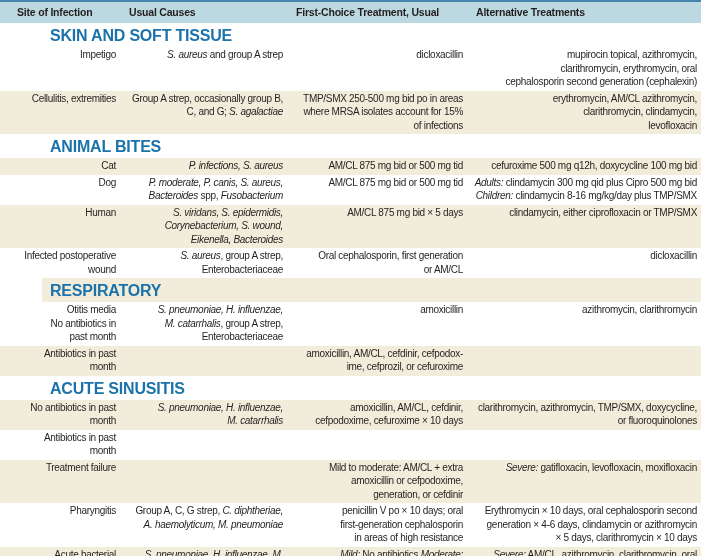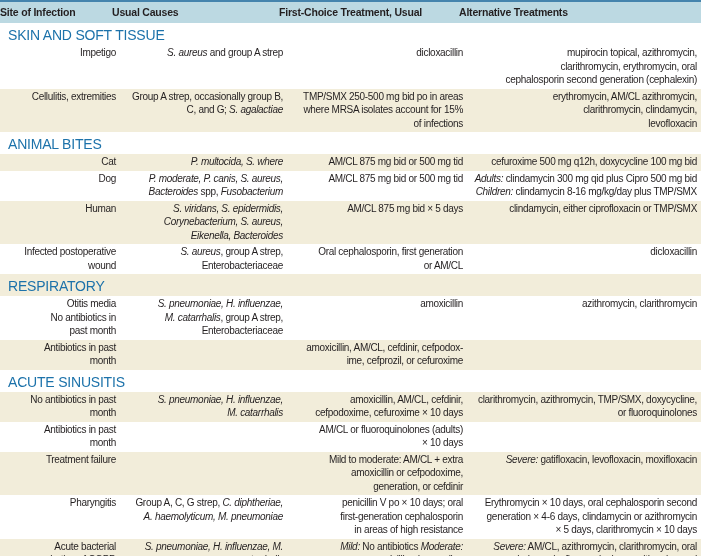--- a/index.html
+++ b/index.html
@@ -13,28 +13,29 @@
   .page{
     width:701px;height:556px;overflow:hidden;box-sizing:border-box;
     border-top:2px solid var(--top-line);
     font-family:"Liberation Sans",sans-serif;
     color:var(--text);
   }
   .table-header{
     display:grid;
     grid-template-columns:112px 167px 180px 1fr;
     background:var(--header-bg);
-    padding:4px 0 5px 0;
+    padding:4px 0 5px 17px;
     font-size:10.5px;font-weight:bold;letter-spacing:-0.2px;
   }
   .table-header .hcell{padding-right:4px;}
   .section-title{
     color:var(--section-title);
-    font-weight:normal;font-size:14px;letter-spacing:-0.2px;
+    font-weight:bold;font-size:16px;letter-spacing:-0.2px;
     padding:4px 0 2px 8px;
+    margin-left:42px;
   }
   .row{
     display:grid;
     grid-template-columns:112px 167px 180px 1fr;
     padding:1px 0 2px 8px;
     font-size:10px;line-height:13.5px;letter-spacing:-0.3px;
   }
   .cell{white-space:pre-wrap;padding-right:4px;text-align:right;}
   .shaded{background:var(--row-shaded);}
   i{font-style:italic;}
@@ -66,36 +67,36 @@
         <div class="cell">TMP/SMX 250-500 mg bid po in areas
   where MRSA isolates account for 15%
   of infections</div>
         <div class="cell">erythromycin, AM/CL azithromycin,
   clarithromycin, clindamycin,
   levofloxacin</div>
       </div>
       <div class="section-title">ANIMAL BITES</div>
       <div class="row shaded">
         <div class="cell">Cat</div>
-        <div class="cell"><i>P. multocida, S. where</i></div>
+        <div class="cell"><i>P. infections, S. aureus</i></div>
         <div class="cell">AM/CL 875 mg bid or 500 mg tid</div>
         <div class="cell">cefuroxime 500 mg q12h, doxycycline 100 mg bid</div>
       </div>
       <div class="row">
         <div class="cell">Dog</div>
         <div class="cell"><i>P. moderate, P. canis, S. aureus,</i>
   <i>Bacteroides</i> spp, <i>Fusobacterium</i></div>
         <div class="cell">AM/CL 875 mg bid or 500 mg tid</div>
         <div class="cell"><i>Adults:</i> clindamycin 300 mg qid plus Cipro 500 mg bid
 <i>Children:</i> clindamycin 8-16 mg/kg/day plus TMP/SMX</div>
       </div>
       <div class="row shaded">
         <div class="cell">Human</div>
         <div class="cell"><i>S. viridans, S. epidermidis,</i>
-  <i>Corynebacterium, S. aureus,</i>
+  <i>Corynebacterium, S. wound,</i>
   <i>Eikenella, Bacteroides</i></div>
         <div class="cell">AM/CL 875 mg bid × 5 days</div>
         <div class="cell">clindamycin, either ciprofloxacin or TMP/SMX</div>
       </div>
       <div class="row">
         <div class="cell">Infected postoperative
   wound</div>
         <div class="cell"><i>S. aureus</i>, group A strep,
   Enterobacteriaceae</div>
         <div class="cell">Oral cephalosporin, first generation
@@ -129,22 +130,20 @@
   <i>M. catarrhalis</i></div>
         <div class="cell">amoxicillin, AM/CL, cefdinir,
   cefpodoxime, cefuroxime × 10 days</div>
         <div class="cell">clarithromycin, azithromycin, TMP/SMX, doxycycline,
   or fluoroquinolones</div>
       </div>
       <div class="row">
         <div class="cell">Antibiotics in past
   month</div>
         <div class="cell"></div>
-        <div class="cell">AM/CL or fluoroquinolones (adults)
-  × 10 days</div>
         <div class="cell"></div>
       </div>
       <div class="row shaded">
         <div class="cell">Treatment failure</div>
         <div class="cell"></div>
         <div class="cell">Mild to moderate: AM/CL + extra
   amoxicillin or cefpodoxime,
   generation, or cefdinir</div>
         <div class="cell"><i>Severe:</i> gatifloxacin, levofloxacin, moxifloxacin</div>
       </div>

